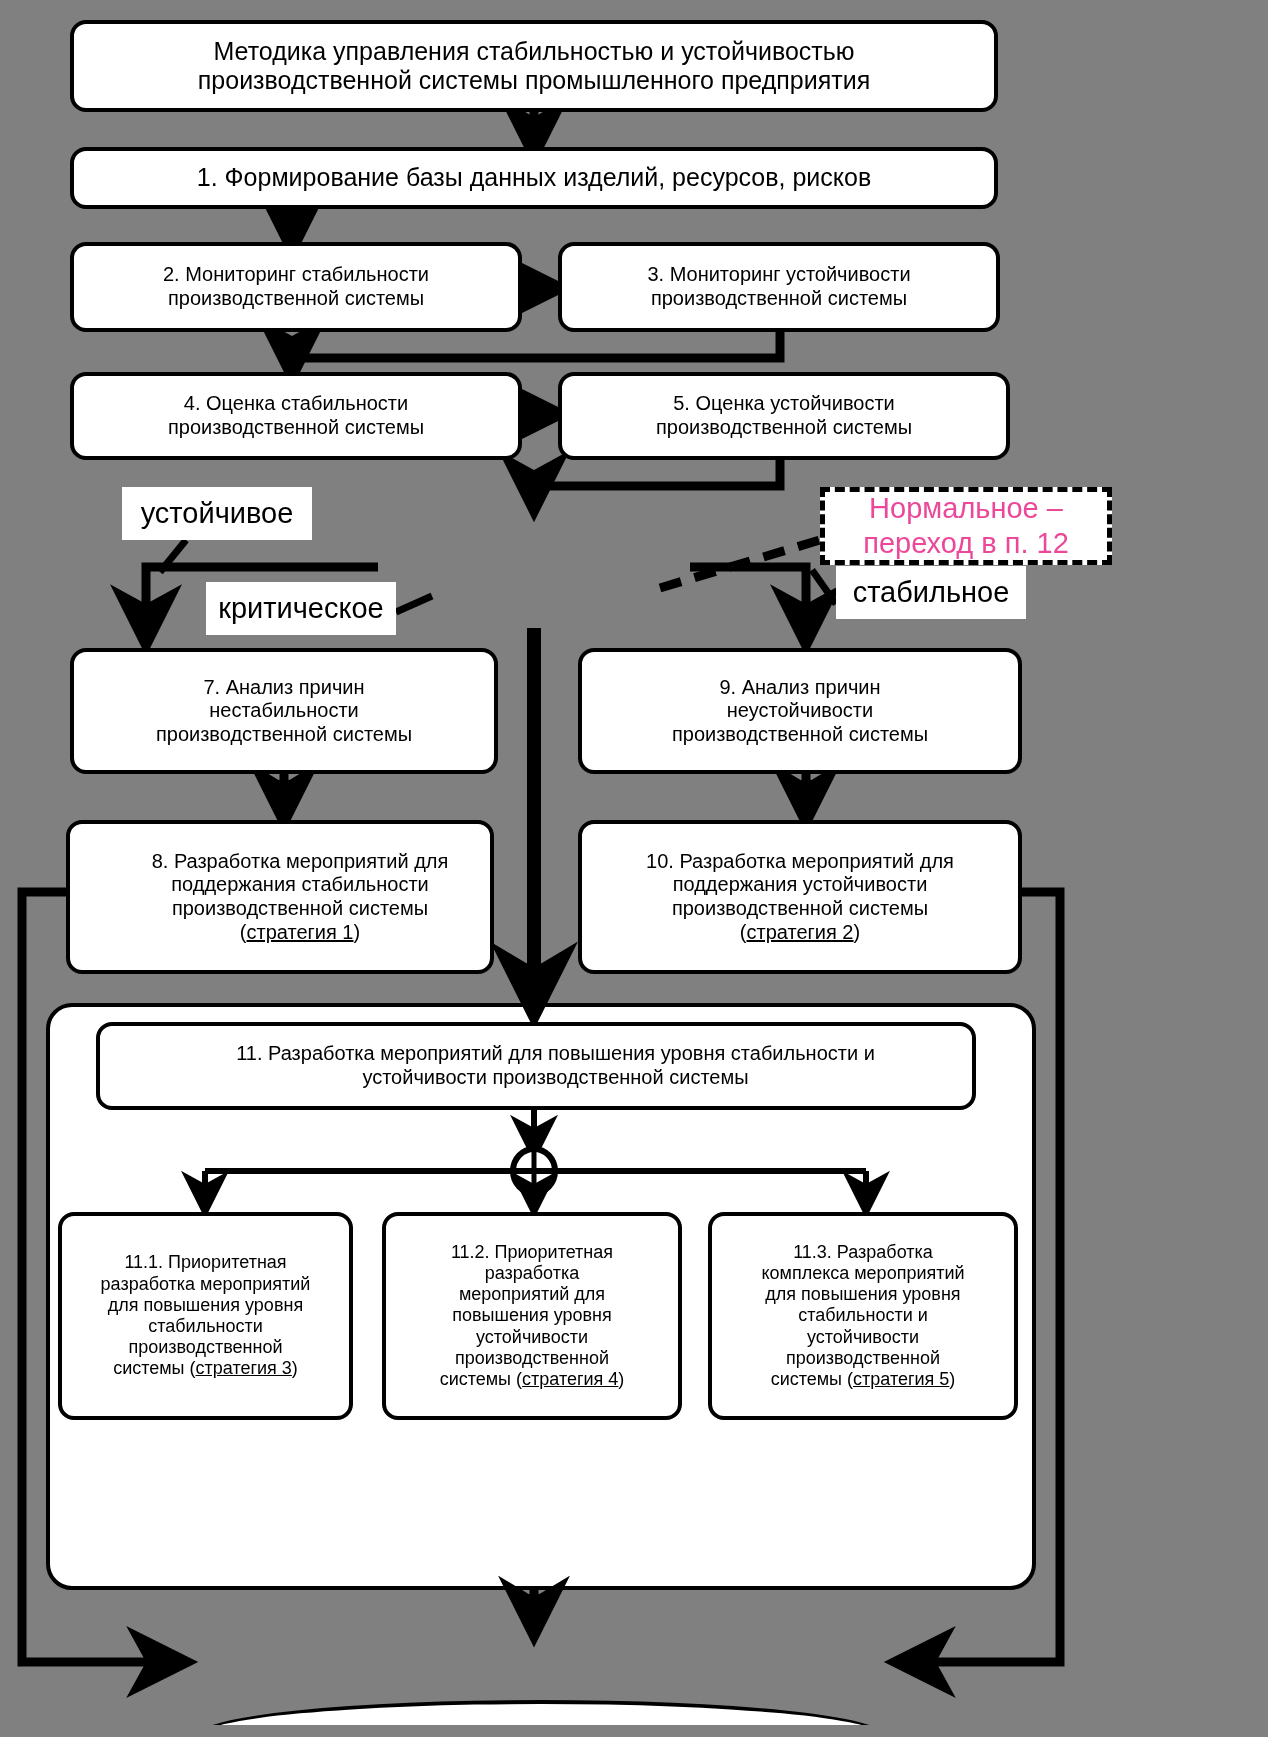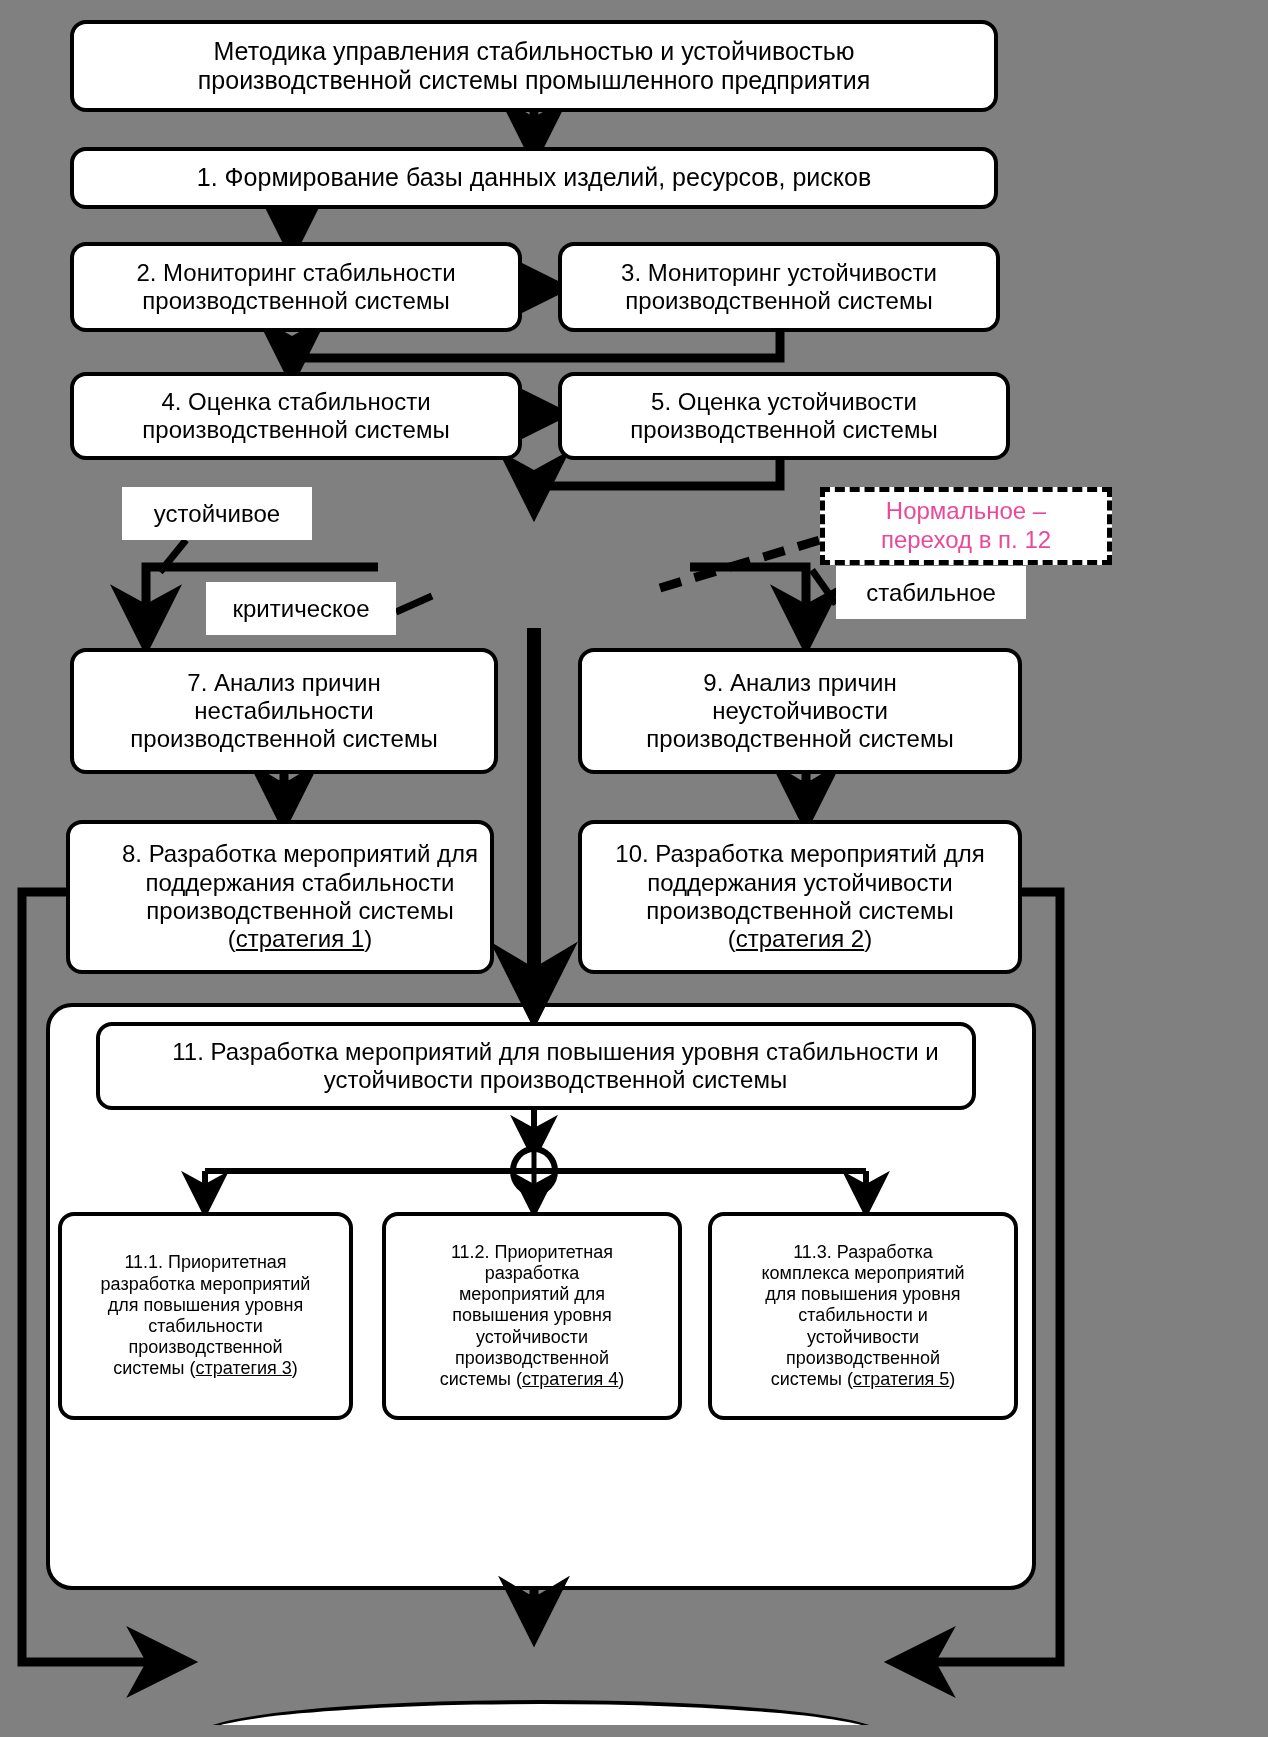--- a/index.html
+++ b/index.html
@@ -95,22 +95,22 @@
   }
   svg.edges {
     position: absolute;
     left: 0; top: 0;
     width: 1268px; height: 1737px;
     z-index: 4;
     pointer-events: none;
   }
   .u { text-decoration: underline; }
   .f24 { font-size: 25px; }
-  .f23 { font-size: 24px; }
-  .f22 { font-size: 24px; }
+  .f23 { font-size: 20px; }
+  .f22 { font-size: 29px; }
   .f17 { font-size: 18px; }
 </style>
 </head>
 <body>
 
 <div id="canvas">
 
   <svg class="edges" viewBox="0 0 1268 1737">
     <defs>
       <marker id="arrow" markerWidth="11" markerHeight="11" refX="6.2" refY="4" orient="auto" markerUnits="strokeWidth">

